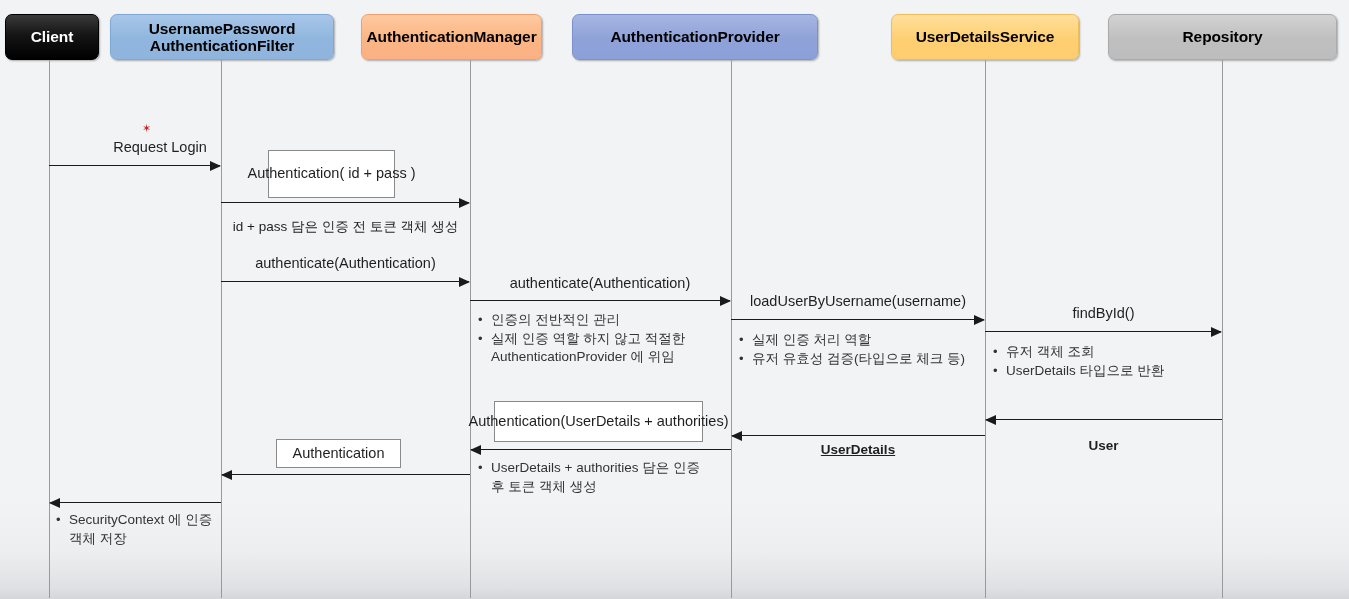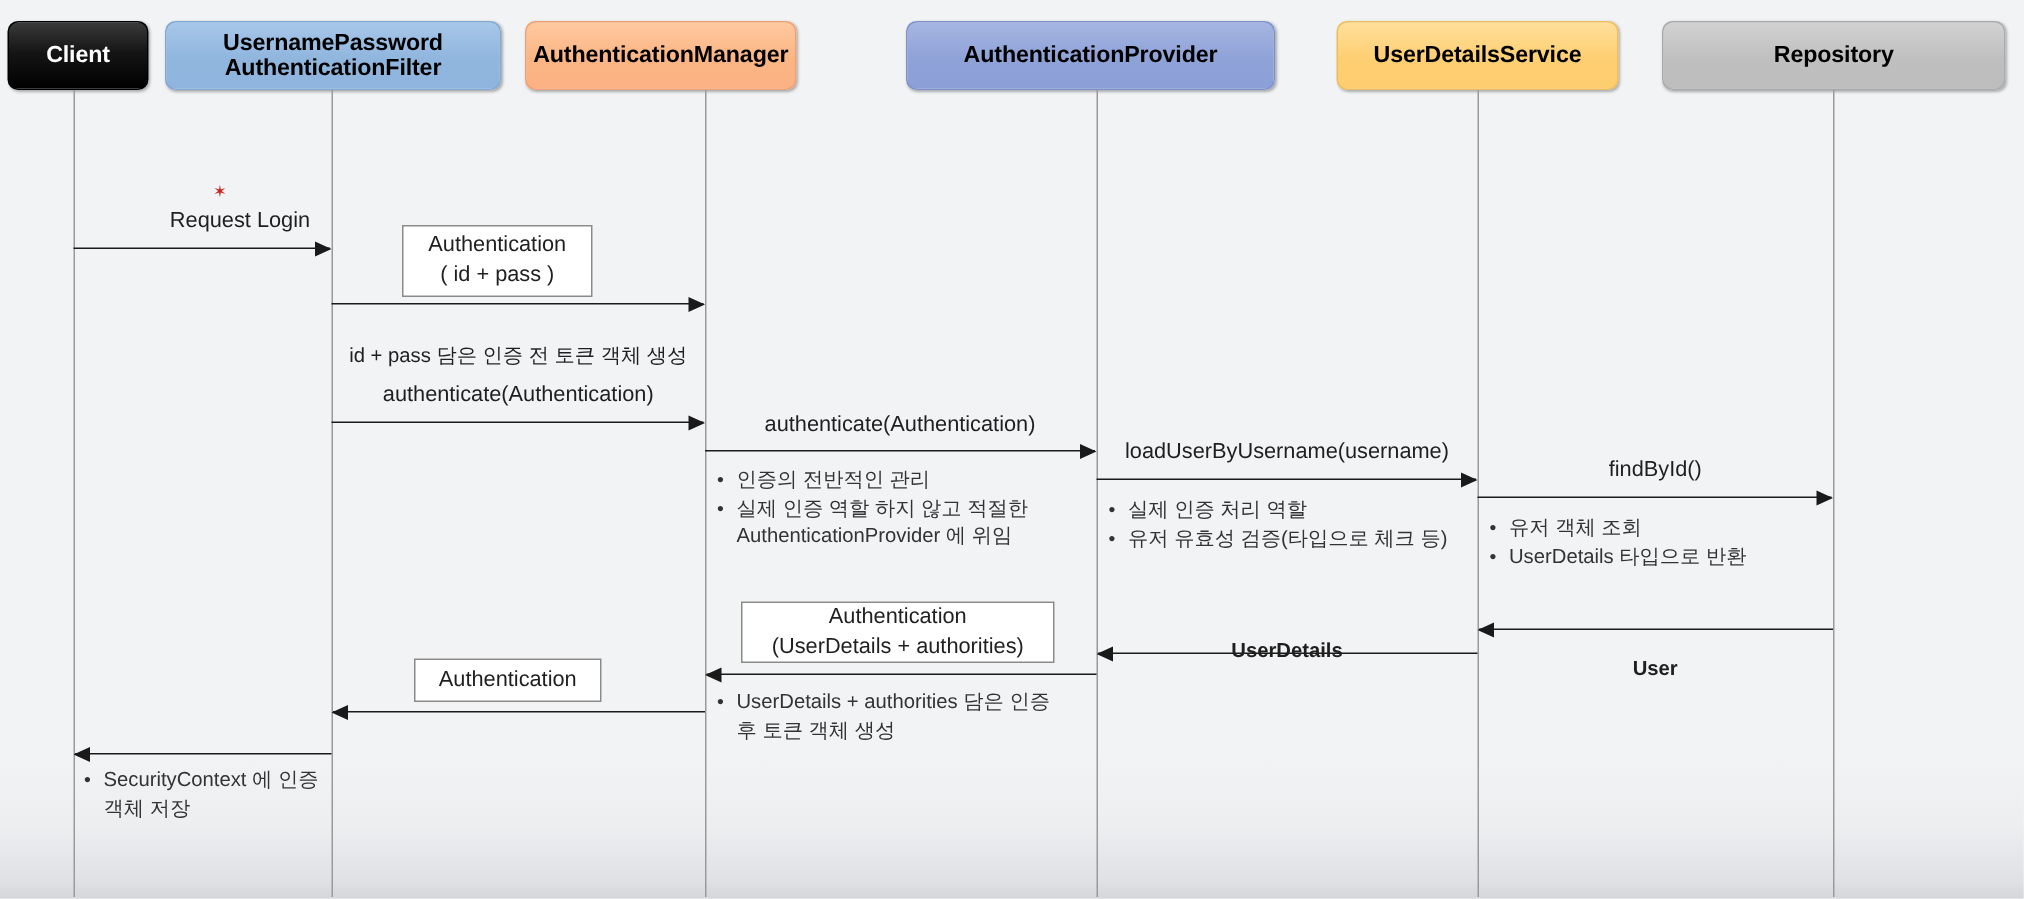--- a/index.html
+++ b/index.html
@@ -52,27 +52,27 @@
     border: 1px solid #000000;
   }
   .actor-filter {
     left: 110px; width: 224px;
     background: linear-gradient(to bottom, #a8c6e8 0%, #90b6de 55%, #8fb5de 100%);
     color: #000000;
     border: 1px solid #7fa8d4;
     align-items: center;
   }
   .actor-manager {
-    left: 350px; width: 181px;
+    left: 361px; width: 181px;
     background: linear-gradient(to bottom, #ffc9a0 0%, #fbb584 55%, #fbb184 100%);
     color: #000000;
     border: 1px solid #f0a070;
   }
   .actor-provider {
-    left: 604px; width: 246px;
+    left: 572px; width: 246px;
     background: linear-gradient(to bottom, #a6b6e2 0%, #8fa2d8 55%, #8ca0d8 100%);
     color: #000000;
     border: 1px solid #7d91cc;
   }
   .actor-uds {
     left: 891px; width: 188px;
     background: linear-gradient(to bottom, #ffdf9b 0%, #fecf72 55%, #fecd6e 100%);
     color: #000000;
     border: 1px solid #f0bd5c;
   }
@@ -125,21 +125,21 @@
   }
   .msg.bold { font-weight: bold; font-size: 13.5px; }
 
   
   .note {
     position: absolute;
     background: #ffffff;
     border: 1px solid #8a8a8a;
     box-sizing: border-box;
     display: flex;
-    flex-direction: column;
+    flex-direction: row;
     align-items: center;
     justify-content: center;
     font-size: 14.5px;
     color: #1f1f1f;
     line-height: 1.35;
     white-space: nowrap;
     text-align: center;
     padding: 3px 10px;
   }
 
@@ -215,21 +215,21 @@
 
   <div class="msg" style="left:49px; top:139px; width:172px;margin-left:25px;">Request Login</div>
   <div class="arrow right" style="left:49px; top:165px; width:171px;"></div>
 
   <div class="note" style="left:268px; top:150px; width:127px; height:48px;">
     <div>Authentication</div>
     <div>( id + pass )</div>
   </div>
 
   <div class="arrow right" style="left:221px; top:202px; width:248px;"></div>
-  <div class="msg" style="left:221px; top:218px; width:249px; font-size:13.5px;margin-top:10px;">id + pass 담은 인증 전 토큰 객체 생성</div>
+  <div class="msg" style="left:221px; top:218px; width:249px; font-size:13.5px;">id + pass 담은 인증 전 토큰 객체 생성</div>
 
   <div class="msg" style="left:221px; top:255px; width:249px;">authenticate(Authentication)</div>
   <div class="arrow right" style="left:221px; top:281px; width:248px;"></div>
 
   <div class="msg" style="left:470px; top:275px; width:260px;">authenticate(Authentication)</div>
   <div class="arrow right" style="left:470px; top:300px; width:260px;"></div>
 
   <div class="bullets" style="left:478px; top:311px; width:240px;">
     <div class="bi">
       <span class="dot">•</span>
@@ -271,21 +271,21 @@
 
   <div class="note" style="left:494px; top:401px; width:209px; height:41px;">
     <div>Authentication</div>
     <div>(UserDetails +  authorities)</div>
   </div>
 
   <div class="arrow left" style="left:986px; top:419px; width:236px;"></div>
   <div class="msg bold" style="left:985px; top:438px; width:237px;">User</div>
 
   <div class="arrow left" style="left:732px; top:435px; width:253px;"></div>
-  <div class="msg bold" style="left:731px; top:426px; width:254px;">UserDetails</div>
+  <div class="msg bold" style="left:731px; top:442px; width:254px;text-decoration:underline;">UserDetails</div>
 
   <div class="arrow left" style="left:471px; top:449px; width:260px;"></div>
   <div class="bullets" style="left:478px; top:459px; width:225px;">
     <div class="bi">
       <span class="dot">•</span>
       <span class="btxt">UserDetails +  authorities 담은 인증 후 토큰 객체 생성</span>
     </div>
   </div>
 
   <div class="note" style="left:276px; top:439px; width:125px; height:29px;">

